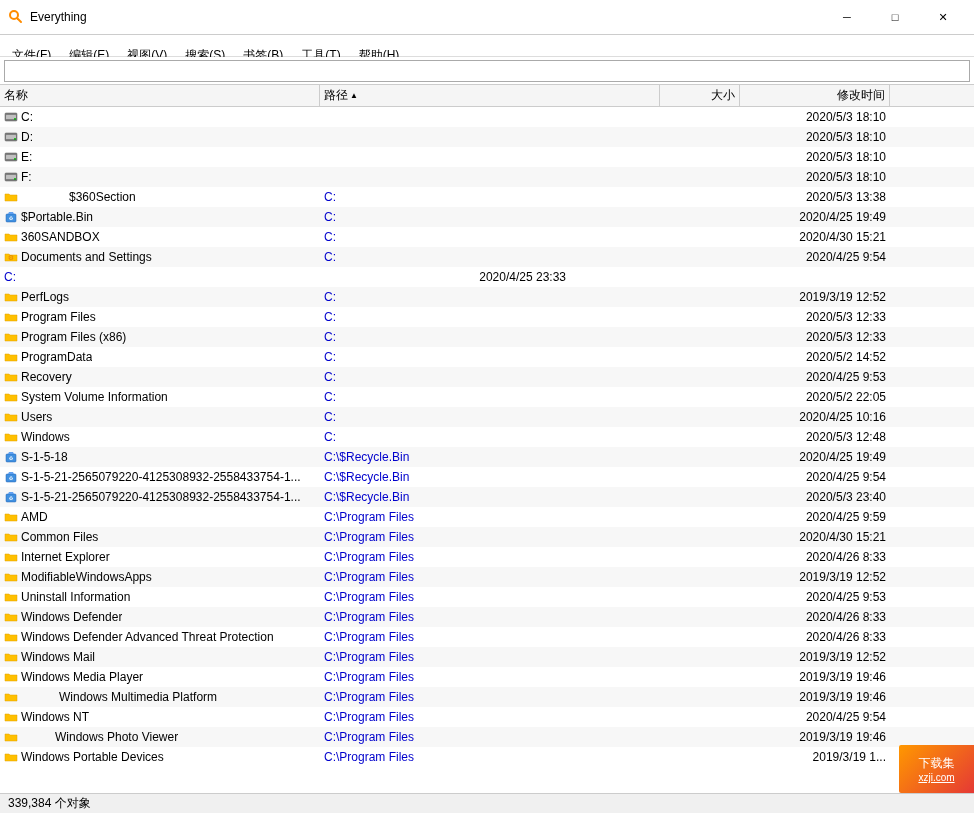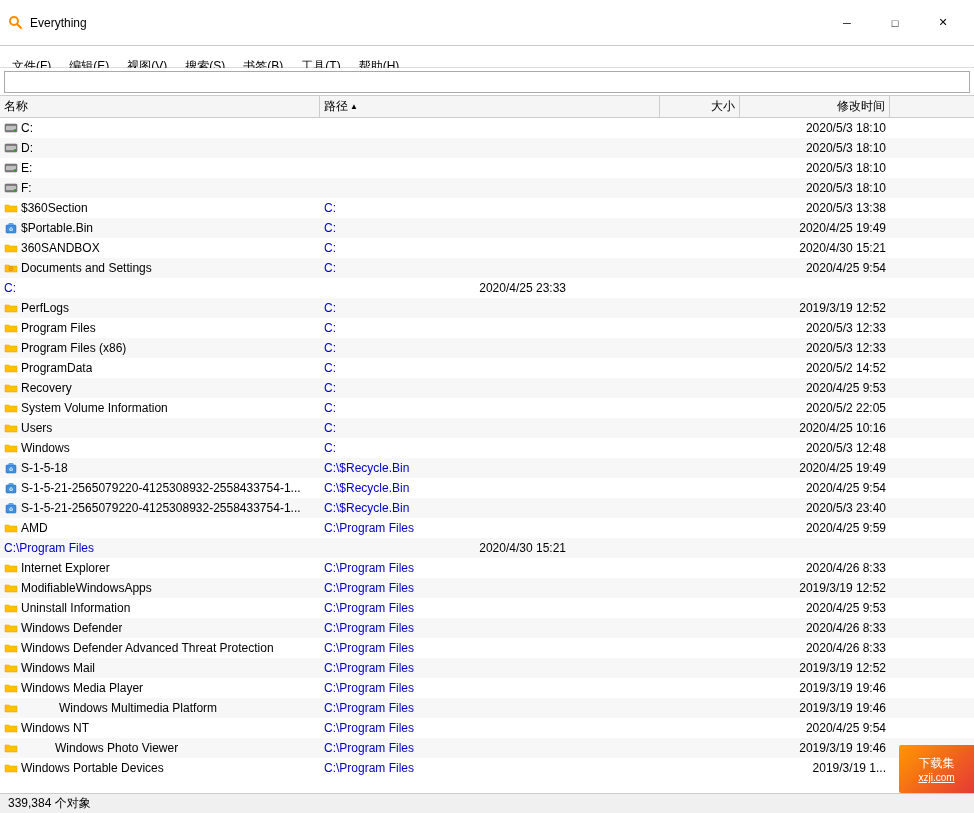--- a/index.html
+++ b/index.html
@@ -10,21 +10,21 @@
       width: 974px;
       height: 813px;
       overflow: hidden;
       display: flex;
       flex-direction: column;
     }
 
     
     #title-bar {
       background: #ffffff;
-      height: 46px;
+      height: 35px;
       display: flex;
       align-items: center;
       padding: 4px 8px;
       border-bottom: 1px solid #ccc;
       justify-content: space-between;
       user-select: none;
     }
     #title-left {
       display: flex;
       align-items: center;
@@ -327,21 +327,21 @@
       <div class="cell-size"></div>
       <div class="cell-modified">2020/5/3 18:10</div>
     </div>
       <div class="file-row">
       <div class="cell-name">
         <span style="flex-shrink:0;display:inline-flex;align-items:center;">
             <svg width="14" height="14" viewBox="0 0 14 14">
       <path d="M1 4 L1 11 L13 11 L13 5 L6 5 L5 4 Z" fill="#ffc000" stroke="#e0a000" stroke-width="0.5"></path>
     </svg>
           </span>
-        <span style="overflow:hidden;white-space:nowrap;text-overflow:ellipsis;">$360Section</span>
+        <span style="overflow:hidden;white-space:nowrap;text-overflow:ellipsis;margin-left:48px;">$360Section</span>
       </div>
       <div class="cell-path" style="color:#0000cc;">C:</div>
       <div class="cell-size"></div>
       <div class="cell-modified">2020/5/3 13:38</div>
     </div>
       <div class="file-row">
       <div class="cell-name">
         <span style="flex-shrink:0;display:inline-flex;align-items:center;">
             <svg width="14" height="14" viewBox="0 0 14 14">
       <rect x="2" y="4" width="10" height="8" rx="1" fill="#4090e0" stroke="#2060b0" stroke-width="0.5"></rect>
@@ -543,20 +543,28 @@
       <path d="M1 4 L1 11 L13 11 L13 5 L6 5 L5 4 Z" fill="#ffc000" stroke="#e0a000" stroke-width="0.5"></path>
     </svg>
           </span>
         <span style="overflow:hidden;white-space:nowrap;text-overflow:ellipsis;">AMD</span>
       </div>
       <div class="cell-path" style="color:#0000cc;">C:\Program Files</div>
       <div class="cell-size"></div>
       <div class="cell-modified">2020/4/25 9:59</div>
     </div>
       <div class="file-row">
+      <div class="cell-name">
+        <span style="flex-shrink:0;display:inline-flex;align-items:center;">
+            <svg width="14" height="14" viewBox="0 0 14 14">
+      <path d="M1 4 L1 11 L13 11 L13 5 L6 5 L5 4 Z" fill="#ffc000" stroke="#e0a000" stroke-width="0.5"></path>
+    </svg>
+          </span>
+        <span style="overflow:hidden;white-space:nowrap;text-overflow:ellipsis;">Common Files</span>
+      </div>
       <div class="cell-path" style="color:#0000cc;">C:\Program Files</div>
       <div class="cell-size"></div>
       <div class="cell-modified">2020/4/30 15:21</div>
     </div>
       <div class="file-row">
       <div class="cell-name">
         <span style="flex-shrink:0;display:inline-flex;align-items:center;">
             <svg width="14" height="14" viewBox="0 0 14 14">
       <path d="M1 4 L1 11 L13 11 L13 5 L6 5 L5 4 Z" fill="#ffc000" stroke="#e0a000" stroke-width="0.5"></path>
     </svg>

